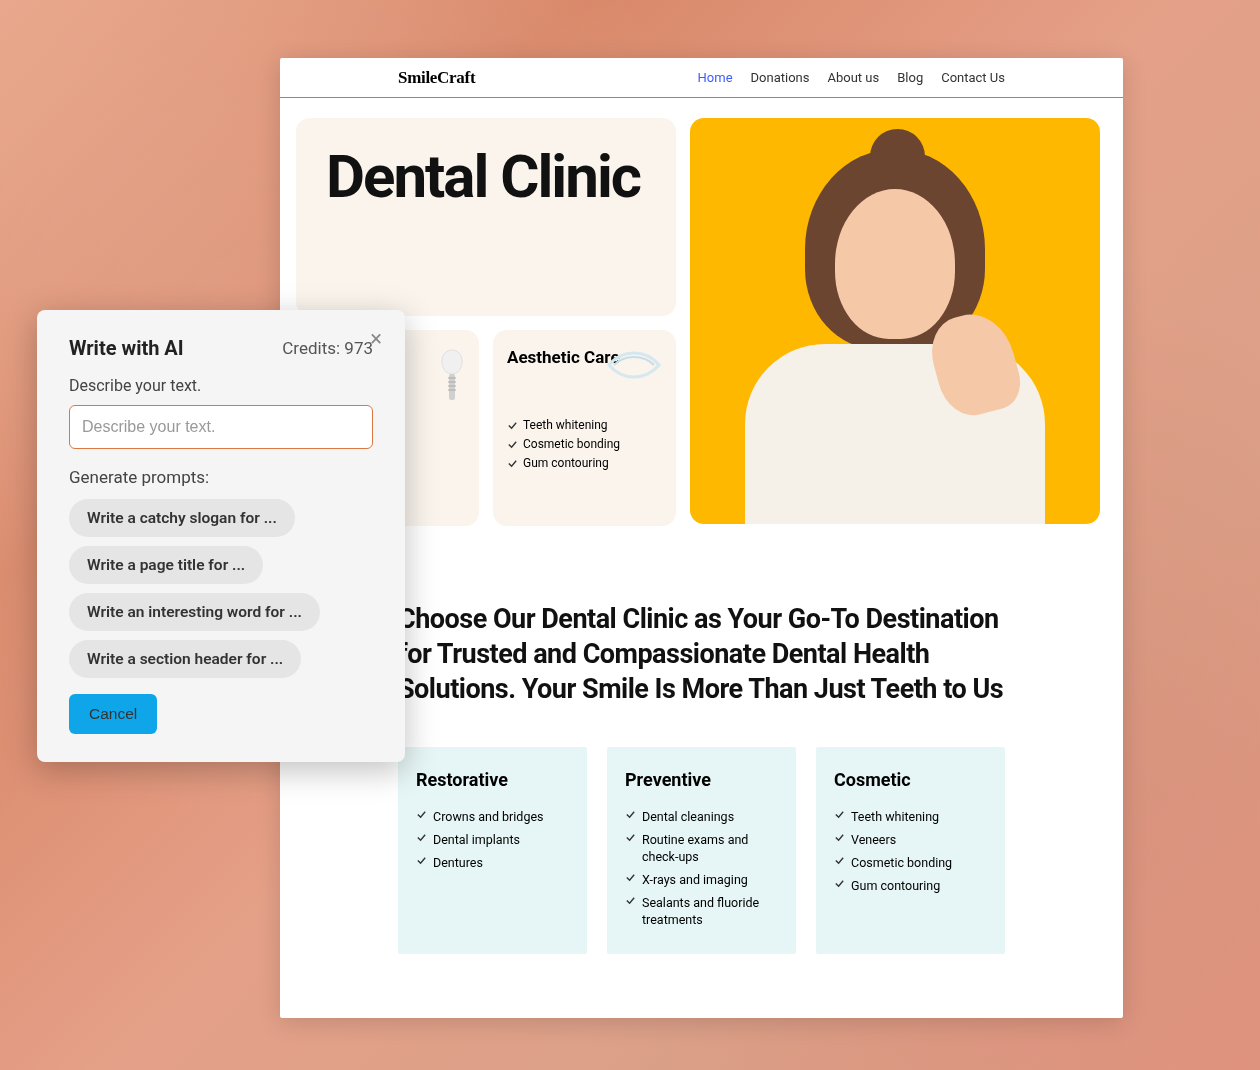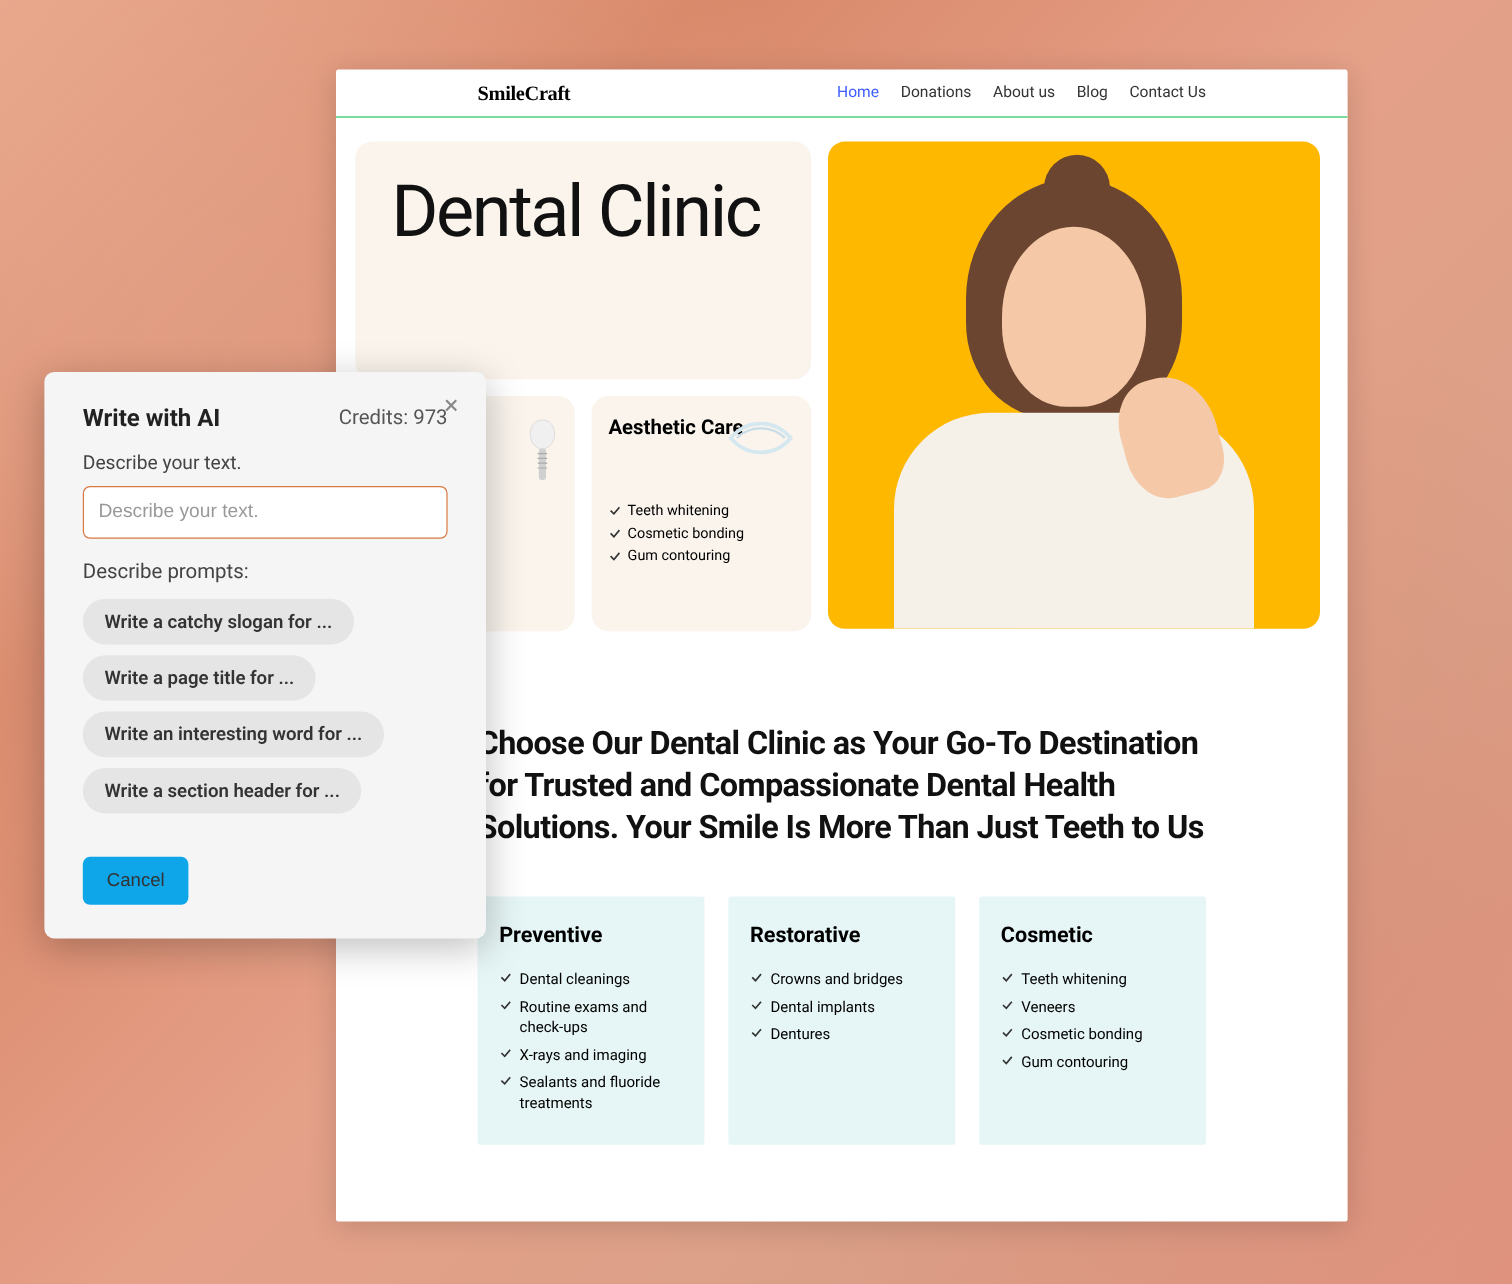--- a/index.html
+++ b/index.html
@@ -61,21 +61,21 @@
 }
 .hero-text-box {
   width: 380px;
   height: 198px;
   background: #faf4ed;
   border-radius: 14px;
   padding: 28px 30px;
 }
 .hero-title {
   font-size: 60px;
-  font-weight: 400;
+  font-weight: 700;
   line-height: 1.02;
   letter-spacing: -2px;
   color: #111;
 }
 .hero-image {
   width: 410px;
   height: 406px;
   background: #ffb800;
   border-radius: 14px;
   position: relative;
@@ -272,21 +272,21 @@
 .ai-suggestions-label {
   font-size: 17px;
   color: #444;
   margin-bottom: 12px;
 }
 .ai-chips {
   display: flex;
   flex-direction: column;
   gap: 9px;
   align-items: flex-start;
-  margin-bottom: 36px;
+  margin-bottom: 16px;
   text-align: center;
 }
 .ai-chip {
   background: #e5e5e5;
   border-radius: 20px;
   padding: 10px 18px;
   font-size: 15.5px;
   font-weight: 600;
   color: #333;
   cursor: pointer;
@@ -404,68 +404,68 @@
         <div class="person-sweater"></div>
         <div class="person-hand"></div>
       </div>
     </div>
   </div>
 
   <div class="section-heading">Choose Our Dental Clinic as Your Go-To Destination for Trusted and Compassionate Dental Health Solutions. Your Smile Is More Than Just Teeth to Us</div>
 
   <div class="service-grid">
     <div class="grid-card">
-      <div class="grid-card-title">Preventive</div>
+      <div class="grid-card-title">Restorative</div>
       <ul class="grid-checklist">
         <li>
             <svg class="check-icon" viewBox="0 0 12 12">
               <path d="M2 6 L5 9 L10 3" stroke="#333" stroke-width="1.5" fill="none"></path>
             </svg>
-            <span>Dental cleanings</span>
-          </li>
-        <li>
-            <svg class="check-icon" viewBox="0 0 12 12">
-              <path d="M2 6 L5 9 L10 3" stroke="#333" stroke-width="1.5" fill="none"></path>
-            </svg>
-            <span>Routine exams and check-ups</span>
-          </li>
-        <li>
-            <svg class="check-icon" viewBox="0 0 12 12">
-              <path d="M2 6 L5 9 L10 3" stroke="#333" stroke-width="1.5" fill="none"></path>
-            </svg>
-            <span>X-rays and imaging</span>
-          </li>
-        <li>
-            <svg class="check-icon" viewBox="0 0 12 12">
-              <path d="M2 6 L5 9 L10 3" stroke="#333" stroke-width="1.5" fill="none"></path>
-            </svg>
-            <span>Sealants and fluoride treatments</span>
+            <span>Crowns and bridges</span>
+          </li>
+        <li>
+            <svg class="check-icon" viewBox="0 0 12 12">
+              <path d="M2 6 L5 9 L10 3" stroke="#333" stroke-width="1.5" fill="none"></path>
+            </svg>
+            <span>Dental implants</span>
+          </li>
+        <li>
+            <svg class="check-icon" viewBox="0 0 12 12">
+              <path d="M2 6 L5 9 L10 3" stroke="#333" stroke-width="1.5" fill="none"></path>
+            </svg>
+            <span>Dentures</span>
           </li>
       </ul>
     </div>
     <div class="grid-card">
-      <div class="grid-card-title">Restorative</div>
+      <div class="grid-card-title">Preventive</div>
       <ul class="grid-checklist">
         <li>
             <svg class="check-icon" viewBox="0 0 12 12">
               <path d="M2 6 L5 9 L10 3" stroke="#333" stroke-width="1.5" fill="none"></path>
             </svg>
-            <span>Crowns and bridges</span>
-          </li>
-        <li>
-            <svg class="check-icon" viewBox="0 0 12 12">
-              <path d="M2 6 L5 9 L10 3" stroke="#333" stroke-width="1.5" fill="none"></path>
-            </svg>
-            <span>Dental implants</span>
-          </li>
-        <li>
-            <svg class="check-icon" viewBox="0 0 12 12">
-              <path d="M2 6 L5 9 L10 3" stroke="#333" stroke-width="1.5" fill="none"></path>
-            </svg>
-            <span>Dentures</span>
+            <span>Dental cleanings</span>
+          </li>
+        <li>
+            <svg class="check-icon" viewBox="0 0 12 12">
+              <path d="M2 6 L5 9 L10 3" stroke="#333" stroke-width="1.5" fill="none"></path>
+            </svg>
+            <span>Routine exams and check-ups</span>
+          </li>
+        <li>
+            <svg class="check-icon" viewBox="0 0 12 12">
+              <path d="M2 6 L5 9 L10 3" stroke="#333" stroke-width="1.5" fill="none"></path>
+            </svg>
+            <span>X-rays and imaging</span>
+          </li>
+        <li>
+            <svg class="check-icon" viewBox="0 0 12 12">
+              <path d="M2 6 L5 9 L10 3" stroke="#333" stroke-width="1.5" fill="none"></path>
+            </svg>
+            <span>Sealants and fluoride treatments</span>
           </li>
       </ul>
     </div>
     <div class="grid-card">
       <div class="grid-card-title">Cosmetic</div>
       <ul class="grid-checklist">
         <li>
             <svg class="check-icon" viewBox="0 0 12 12">
               <path d="M2 6 L5 9 L10 3" stroke="#333" stroke-width="1.5" fill="none"></path>
             </svg>
@@ -495,21 +495,21 @@
 </div>
 
 <div class="ai-dialog">
   <div class="ai-close">×</div>
   <div class="ai-header">
     <div class="ai-title">Write with AI</div>
     <div class="ai-credits">Credits: 973</div>
   </div>
   <div class="ai-label">Describe your text.</div>
   <input class="ai-input" type="text" placeholder="Describe your text." style="">
-  <div class="ai-suggestions-label">Describe prompts:</div>
+  <div class="ai-suggestions-label">Generate prompts:</div>
   <div class="ai-chips">
     <div class="ai-chip">Write a catchy slogan for ...</div>
     <div class="ai-chip">Write a page title for ...</div>
     <div class="ai-chip">Write an interesting word for ...</div>
     <div class="ai-chip">Write a section header for ...</div>
   </div>
   <div class="ai-actions">
     <button class="ai-cancel">Cancel</button>
   </div>
 </div>

